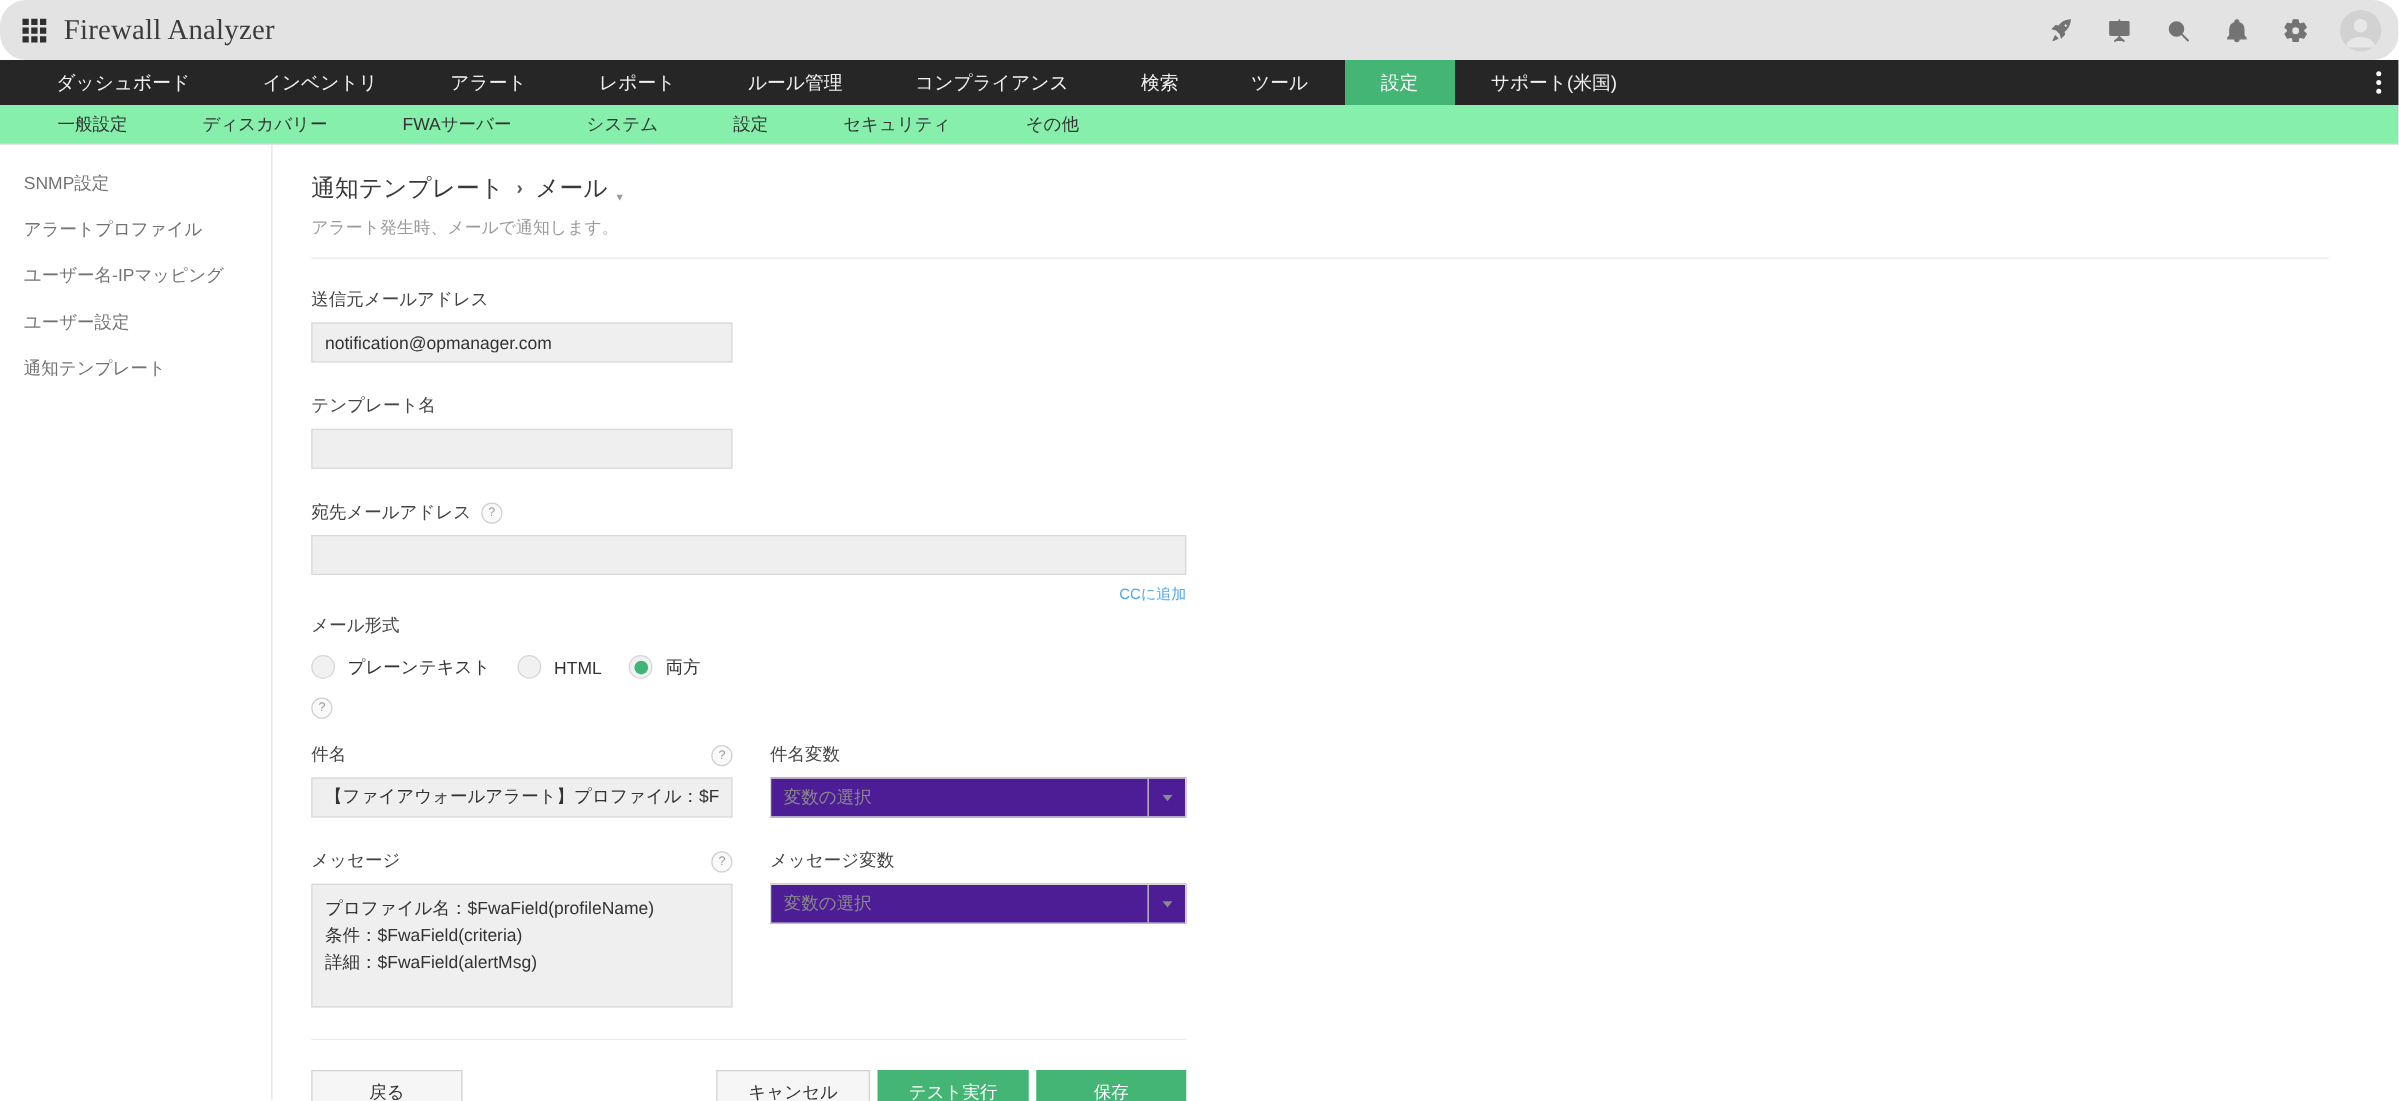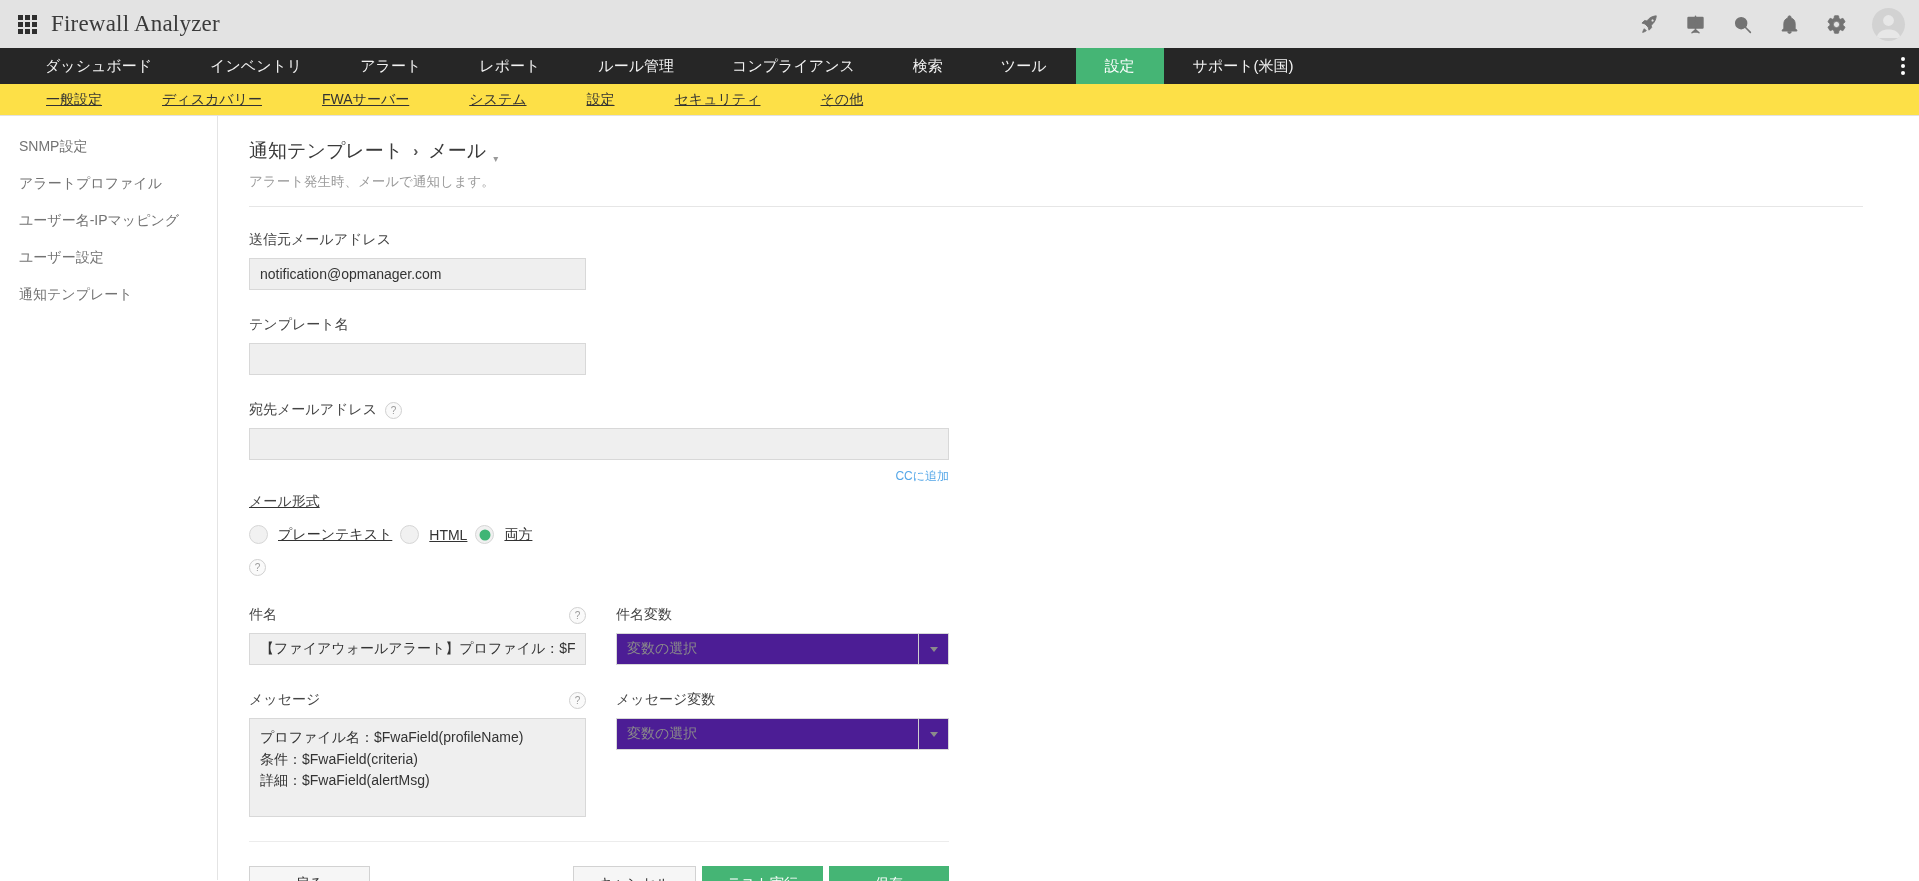--- a/index.html
+++ b/index.html
@@ -1,40 +1,40 @@
 <!DOCTYPE html>
 <html lang="ja"><head>
 <meta charset="utf-8">
 <style>
   * { margin:0; padding:0; box-sizing:border-box; }
   html,body { background:#fff; }
   body { font-family:"Liberation Sans","DejaVu Sans",sans-serif; color:#333; }
   .page { position:relative; width:1919px; height:881px; overflow:hidden; background:#fff; }
 
   
-  .topbar { height:48px; background:#e3e3e3; display:flex; align-items:center; justify-content:space-between; padding:0 14px 0 18px; }
+  .topbar { height:48px; background:#e3e3e3; display:flex; align-items:center; justify-content:space-between; padding:0 14px 0 18px;border-radius:21px; }
   .topbar-left { display:flex; align-items:center; gap:14px; }
   .appgrid { display:grid; grid-template-columns:repeat(3,5px); grid-template-rows:repeat(3,5px); gap:2px; cursor:pointer; }
   .appgrid span { width:5px; height:5px; background:#2f2f2f; }
   .app-title { font-family:"Liberation Serif","DejaVu Serif",serif; font-size:23px; color:#3b3b3b; letter-spacing:.2px; }
   .topbar-right { display:flex; align-items:center; gap:25px; }
   .tb-icon { width:22px; height:22px; display:flex; align-items:center; justify-content:center; cursor:pointer; }
   .tb-icon svg { width:21px; height:21px; fill:#737373; stroke:#737373; }
   .avatar { width:33px; height:33px; border-radius:50%; background:#d2d2d2; overflow:hidden; position:relative; cursor:pointer; }
   .avatar svg { width:33px; height:33px; fill:#e7e7e7; }
 
   
   .mainnav { height:36px; background:#262626; display:flex; align-items:stretch; position:relative; padding-left:16px; }
   .nav-item { display:flex; align-items:center; padding:0 29px; color:#f2f2f2; font-size:15px; cursor:pointer; white-space:nowrap; }
   .nav-item.active { background:#45b575; color:#fff; }
   .nav-kebab { position:absolute; right:10px; top:50%; transform:translateY(-50%); display:flex; flex-direction:column; gap:3px; cursor:pointer; padding:4px; }
   .nav-kebab i { width:4px; height:4px; border-radius:50%; background:#fff; }
 
   
-  .subnav { height:32px; background:#fde047; border-bottom:1px solid #e2e2e2; display:flex; align-items:center; padding-left:16px;text-decoration:underline; }
+  .subnav { height:32px; background:#86efac; border-bottom:1px solid #e2e2e2; display:flex; align-items:center; padding-left:16px; }
   .subnav-item { padding:0 30px; font-size:14px; color:#333; cursor:pointer; white-space:nowrap; }
 
   
   .bodywrap { display:flex; height:764px; }
   .sidebar { width:218px; border-right:1px solid #e4e4e4; padding-top:12px; flex:none; }
   .side-item { padding:10px 10px 10px 19px; font-size:14px; color:#737373; cursor:pointer; line-height:17px; }
 
   .content { flex:1; padding:22px 56px 0 31px; }
 
   .breadcrumb { display:flex; align-items:center; gap:10px; font-size:19px; color:#3a3a3a; }
@@ -53,21 +53,21 @@
           font-size:10px; display:inline-flex; align-items:center; justify-content:center; cursor:pointer; flex:none; }
   .tinput { height:32px; background:#efefef; border:1px solid #d8d8d8; padding:0 10px; font-size:14px; color:#333;
             font-family:inherit; width:100%; outline:none; }
   .field { margin-bottom:26px; }
   .w-narrow { width:337px; }
   .w-wide { width:700px; }
 
   .cc-row { width:700px; text-align:right; margin-top:6px; }
   .cc-link { color:#55a7e8; font-size:12px; text-decoration:none; cursor:pointer; }
 
-  .radio-row { display:flex; align-items:center; margin-top:14px; }
+  .radio-row { display:flex; align-items:center; gap:14px; margin-top:14px; }
   .radio { display:flex; align-items:center; gap:10px; cursor:pointer; margin-right:8px; }
   .radio-circle { width:19px; height:19px; border-radius:50%; background:#f1f1f1; border:1px solid #d6d6d6; position:relative; flex:none; }
   .radio.selected .radio-circle::after { content:""; position:absolute; left:50%; top:50%; width:11px; height:11px;
          border-radius:50%; background:#3fb575; transform:translate(-50%,-50%); }
   .radio-label { font-size:14px; color:#333; }
   .format-help { margin-top:13px; }
 
   .two-col { display:flex; gap:30px; margin-bottom:26px; }
   .col-left { width:337px; flex:none; }
   .col-right { width:333px; flex:none; }
@@ -214,21 +214,21 @@
           <div class="f-label">
             <span>宛先メールアドレス</span>
             <span class="help">?</span>
           </div>
           <input class="tinput w-wide" type="text" value="" style="">
           <div class="cc-row">
             <a class="cc-link">CCに追加</a>
           </div>
         </div>
 
-        <div class="field" style="margin-bottom:30px;text-decoration:underline;">
+        <div class="field" style="margin-bottom:20px;">
           <div class="f-label" style="margin-bottom:0;">メール形式</div>
           <div class="radio-row">
             <label class="radio">
               <span class="radio-circle"></span>
               <span class="radio-label">プレーンテキスト</span>
             </label>
             <label class="radio">
               <span class="radio-circle"></span>
               <span class="radio-label">HTML</span>
             </label>

